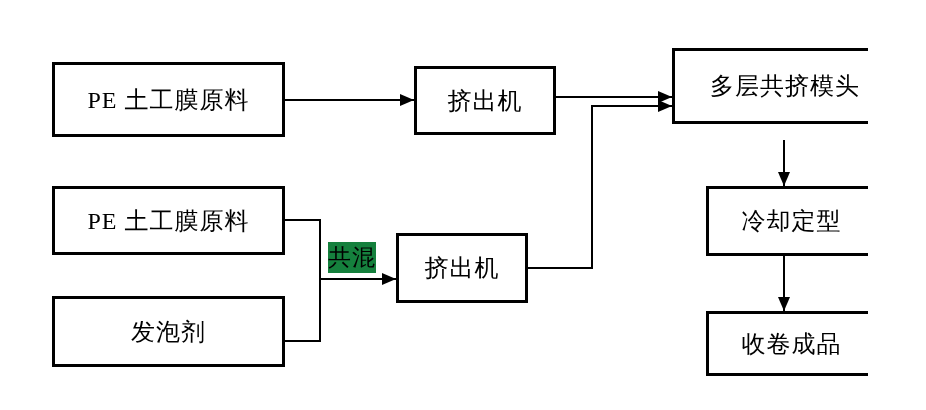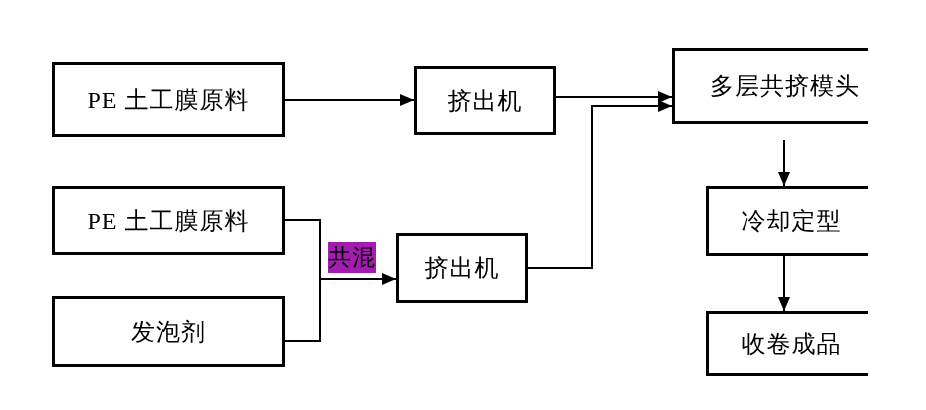--- a/index.html
+++ b/index.html
@@ -48,21 +48,21 @@
   .node-foaming       { left: 52px;  top: 296px; width: 233px; height: 71px; }
   .node-extruder-bot  { left: 396px; top: 233px; width: 132px; height: 70px; }
   .node-cooling       { left: 706px; top: 186px; width: 171px; height: 70px; }
   .node-winding       { left: 706px; top: 311px; width: 171px; height: 65px; }
   .edge-label {
     position: absolute;
     left: 328px;
     top: 242px;
     font-size: 23px;
     letter-spacing: 1px;
-    background: #a21caf;
+    background: #15803d;
   }
 </style>
 </head>
 <body>
 
 <div class="canvas">
 
   <svg class="connector-layer" width="926" height="410" viewBox="0 0 926 410" xmlns="http://www.w3.org/2000/svg">
     <defs>
       <marker id="arrow" markerUnits="userSpaceOnUse" markerWidth="14" markerHeight="12" refX="14" refY="6" orient="auto">

